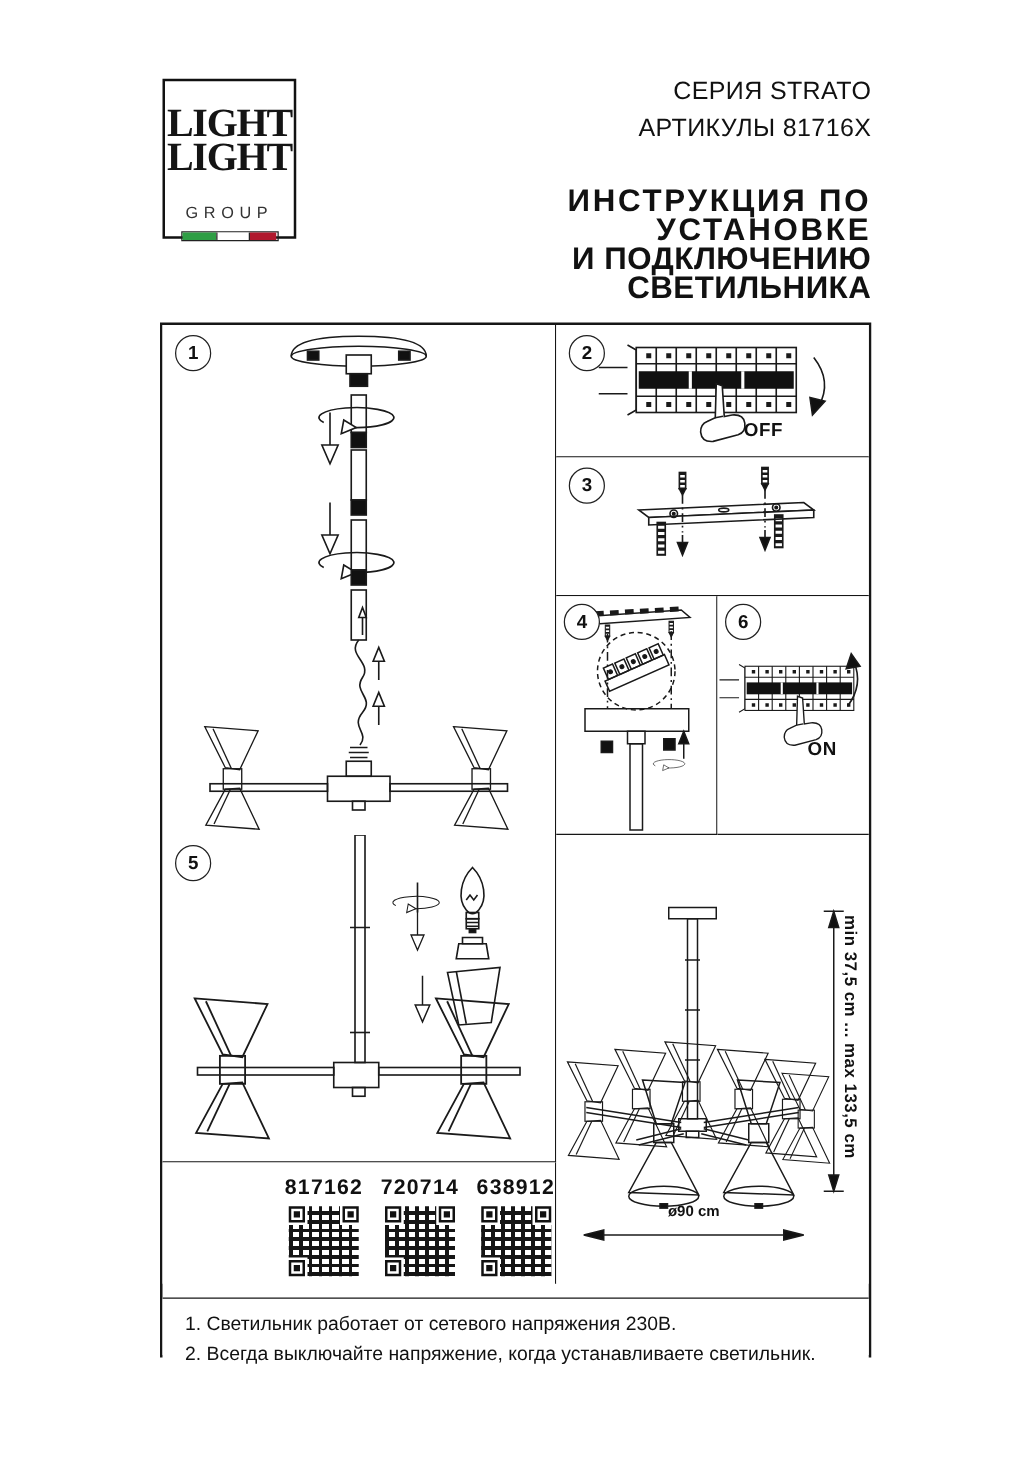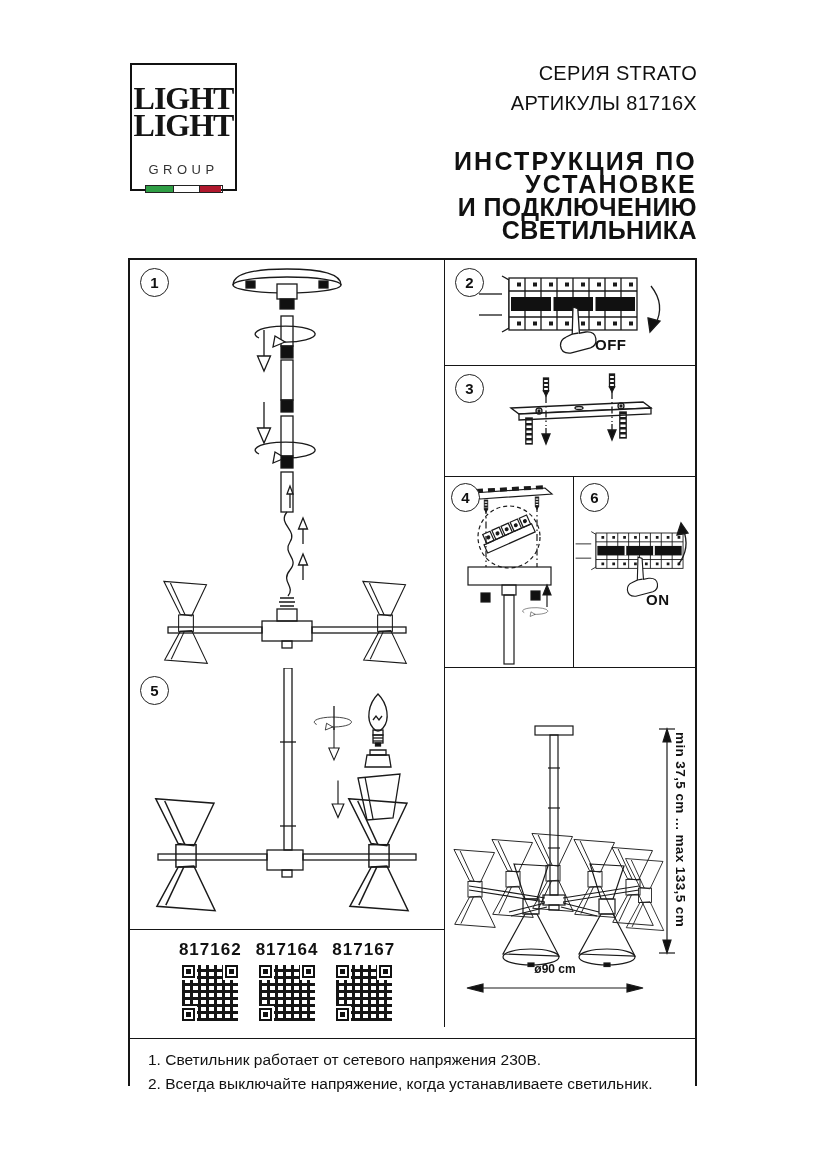--- a/index.html
+++ b/index.html
@@ -27,21 +27,21 @@
   .bR{border-right:1.6px solid #161616;}
   .bB{border-bottom:1.6px solid #161616;}
   .bT{border-top:1.6px solid #161616;margin-top:11px;}
   .badge{position:absolute;left:10px;top:8px;width:27px;height:27px;border:1.6px solid #222;
          border-radius:50%;display:flex;align-items:center;justify-content:center;
          font-size:15px;font-weight:bold;background:#fff;z-index:2;}
   .badge.sm{left:6px;top:6px;}
   .dwg{position:absolute;left:0;top:0;}
   .lbl{position:absolute;font-weight:bold;font-size:15px;letter-spacing:0.5px;}
   
-  .qr-row{display:flex;justify-content:center;gap:14px;padding-top:10px;}
+  .qr-row{display:flex;justify-content:flex-end;gap:14px;padding-top:10px;}
   .qr-item{text-align:center;}
   .qr-code-label{font-weight:bold;font-size:17px;letter-spacing:1px;margin-bottom:5px;}
   .qr{width:56px;height:56px;position:relative;background-color:#fff;margin:0 auto;
       background-image:
         repeating-linear-gradient(90deg,#151515 0 3px,transparent 3px 8px),
         repeating-linear-gradient(0deg,#151515 0 3px,transparent 3px 7px),
         repeating-linear-gradient(90deg,transparent 0 9px,#fff 9px 11px);}
   .fd{position:absolute;width:13px;height:13px;border:2.6px solid #111;background:#fff;
       box-sizing:border-box;box-shadow:0 0 0 2px #fff;}
   .fd::after{content:"";position:absolute;inset:2px;background:#111;}
@@ -292,29 +292,29 @@
       <div class="qr-row">
         <div class="qr-item">
           <div class="qr-code-label">817162</div>
           <div class="qr">
             <div class="fd tl"></div>
             <div class="fd tr"></div>
             <div class="fd bl"></div>
           </div>
         </div>
         <div class="qr-item">
-          <div class="qr-code-label">817164</div>
+          <div class="qr-code-label">720714</div>
           <div class="qr">
             <div class="fd tl"></div>
             <div class="fd tr"></div>
             <div class="fd bl"></div>
           </div>
         </div>
         <div class="qr-item">
-          <div class="qr-code-label">817167</div>
+          <div class="qr-code-label">638912</div>
           <div class="qr">
             <div class="fd tl"></div>
             <div class="fd tr"></div>
             <div class="fd bl"></div>
           </div>
         </div>
       </div>
     </div>
 
     <div class="p" style="left:315px;top:408px;width:250px;height:359px;">

